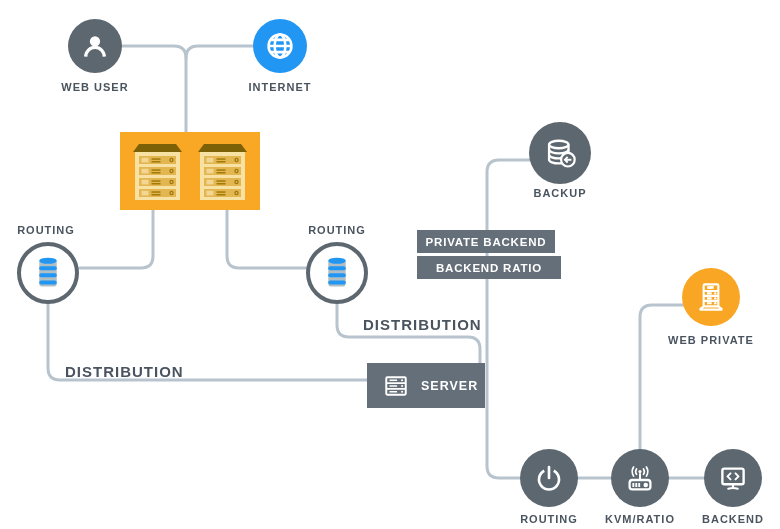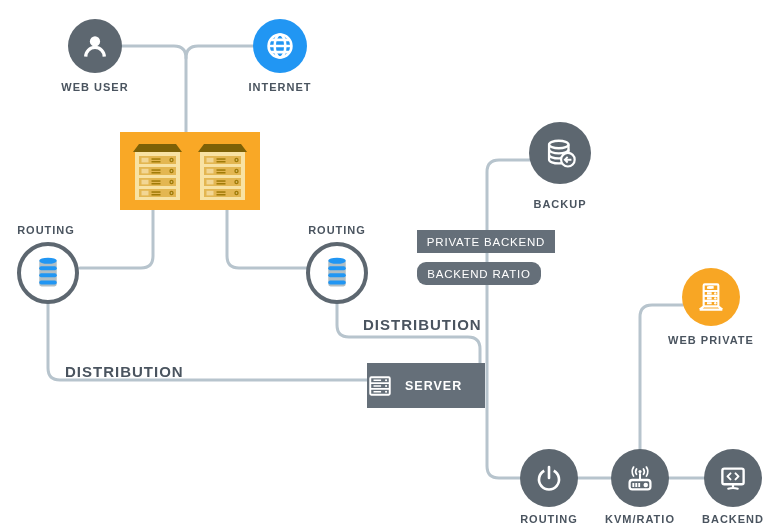--- a/index.html
+++ b/index.html
@@ -17,26 +17,26 @@
     position:absolute;z-index:3;width:120px;text-align:center;
     font-size:11px;font-weight:bold;letter-spacing:1px;color:#4a545f;
   }
   .elabel{
     position:absolute;z-index:3;width:140px;text-align:left;
     font-size:15px;font-weight:bold;letter-spacing:1px;color:#4a545f;
   }
   .gbox{
     position:absolute;z-index:3;background:#656f79;color:#ffffff;
     display:flex;align-items:center;justify-content:center;
-    font-size:11.5px;font-weight:normal;letter-spacing:0.8px;
+    font-size:11.5px;font-weight:bold;letter-spacing:0.8px;
   }
   .serverbox{
     position:absolute;z-index:3;background:#656f79;color:#ffffff;
     display:flex;align-items:center;justify-content:flex-start;gap:12px;
-    font-size:12.5px;font-weight:bold;letter-spacing:1px;box-sizing:border-box;
+    font-size:12.5px;font-weight:bold;letter-spacing:1px;padding-left:16px;box-sizing:border-box;
   }
   .dcbox{position:absolute;z-index:2;background:#f9a826;display:flex;align-items:flex-start;justify-content:center;gap:12px;padding-top:9px;box-sizing:border-box;}
   .icon{display:block;}
 </style>
 </head>
 <body>
 
 <div id="stage">
 
   <svg id="wires" width="780" height="529" viewBox="0 0 780 529">
@@ -175,26 +175,26 @@
       <g fill="none" stroke="#fff" stroke-width="1.9">
         <ellipse cx="13" cy="7" rx="8" ry="3.1"></ellipse>
         <path d="M5,7 V19.5 a8,3.1 0 0 0 16,0 V7"></path>
         <path d="M5,11.2 a8,3.1 0 0 0 16,0"></path>
         <path d="M5,15.4 a8,3.1 0 0 0 16,0"></path>
       </g>
       <circle cx="20.5" cy="19.5" r="5.6" fill="#5d6770" stroke="#fff" stroke-width="1.8"></circle>
       <path d="M23.4,19.5 H18 M20.3,17.2 L18,19.5 l2.3,2.3" fill="none" stroke="#fff" stroke-width="1.6"></path>
     </svg>
   </div>
-  <div class="nlabel" style="left:500px;top:198px;">BACKUP</div>
+  <div class="nlabel" style="left:500px;top:187px;">BACKUP</div>
 
   <div class="gbox" style="left:417px;top:230px;width:138px;height:23px;">
     <span>PRIVATE BACKEND</span>
   </div>
-  <div class="gbox" style="left:417px;top:262px;width:124px;height:23px;border-radius:9px;">
+  <div class="gbox" style="left:417px;top:256px;width:144px;height:23px;">
     <span>BACKEND RATIO</span>
   </div>
 
   <div class="elabel" style="left:65px;top:363px;">DISTRIBUTION</div>
   <div class="elabel" style="left:363px;top:316px;">DISTRIBUTION</div>
 
   <div class="serverbox" style="left:367px;top:363px;width:118px;height:45px;">
     <svg class="icon" width="26" height="26" viewBox="0 0 24 24">
       <rect x="3" y="4" width="18" height="16" rx="1" fill="none" stroke="#fff" stroke-width="1.8"></rect>
       <path d="M3,9.3 H21 M3,14.6 H21" stroke="#fff" stroke-width="1.6"></path>

